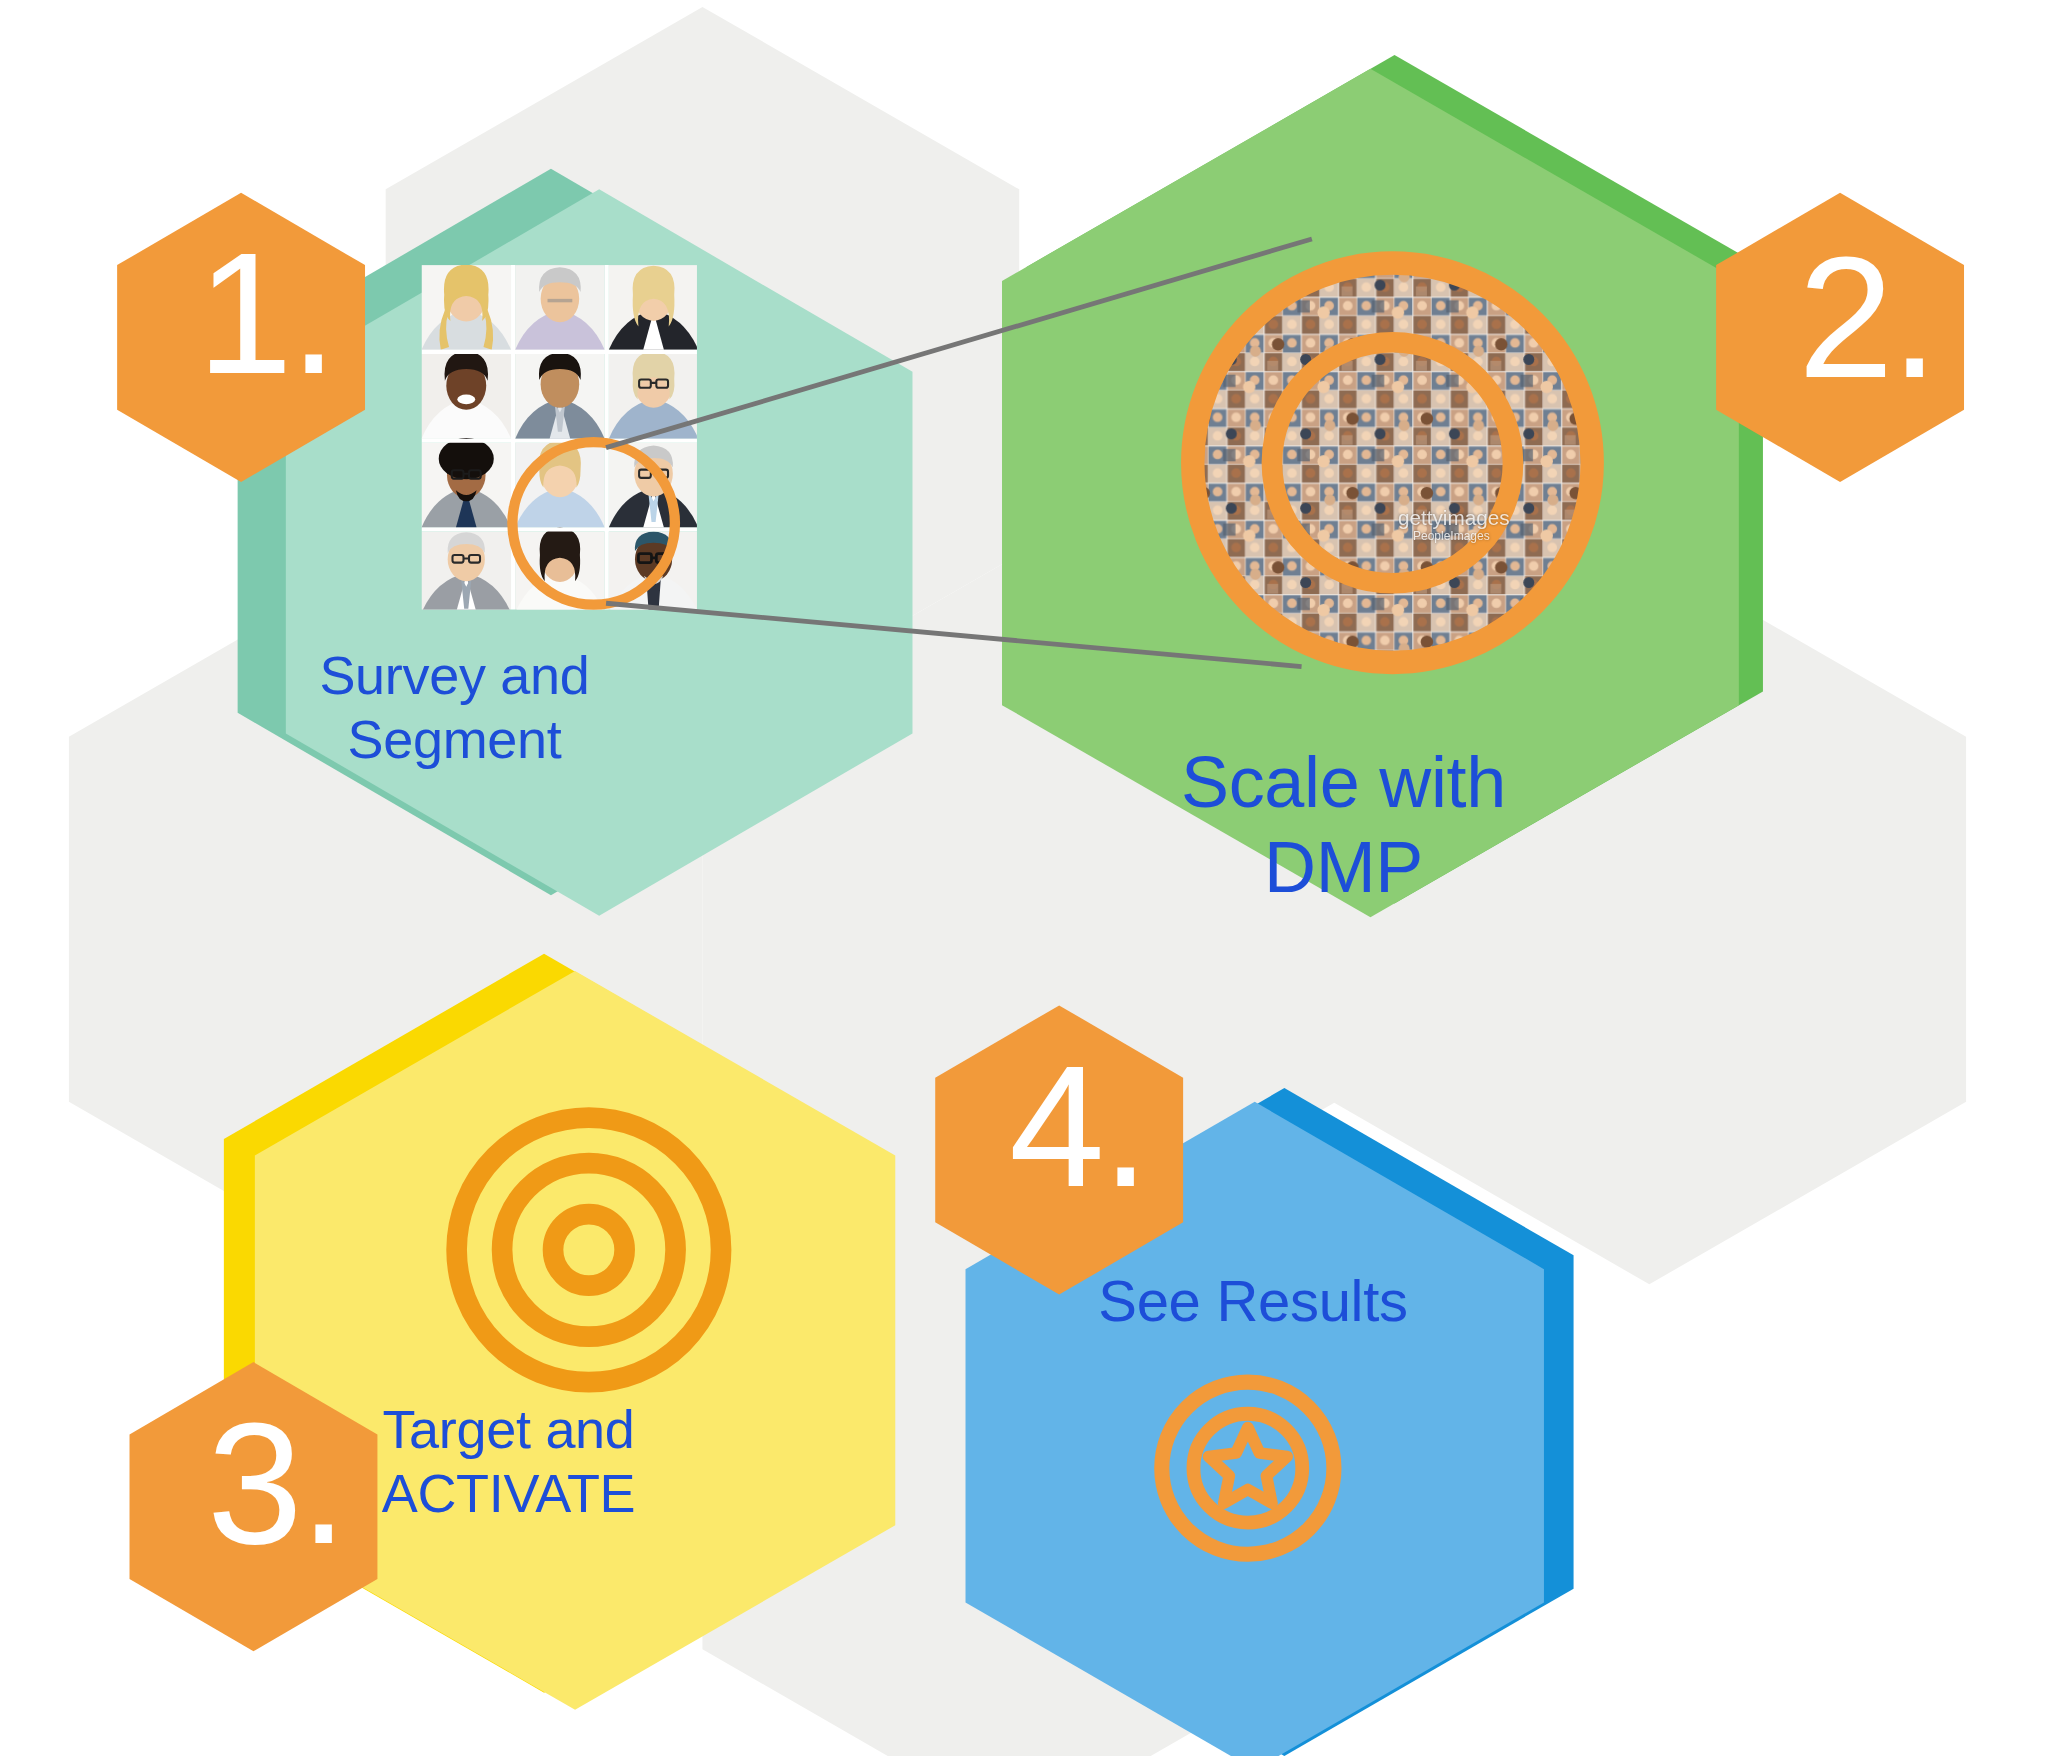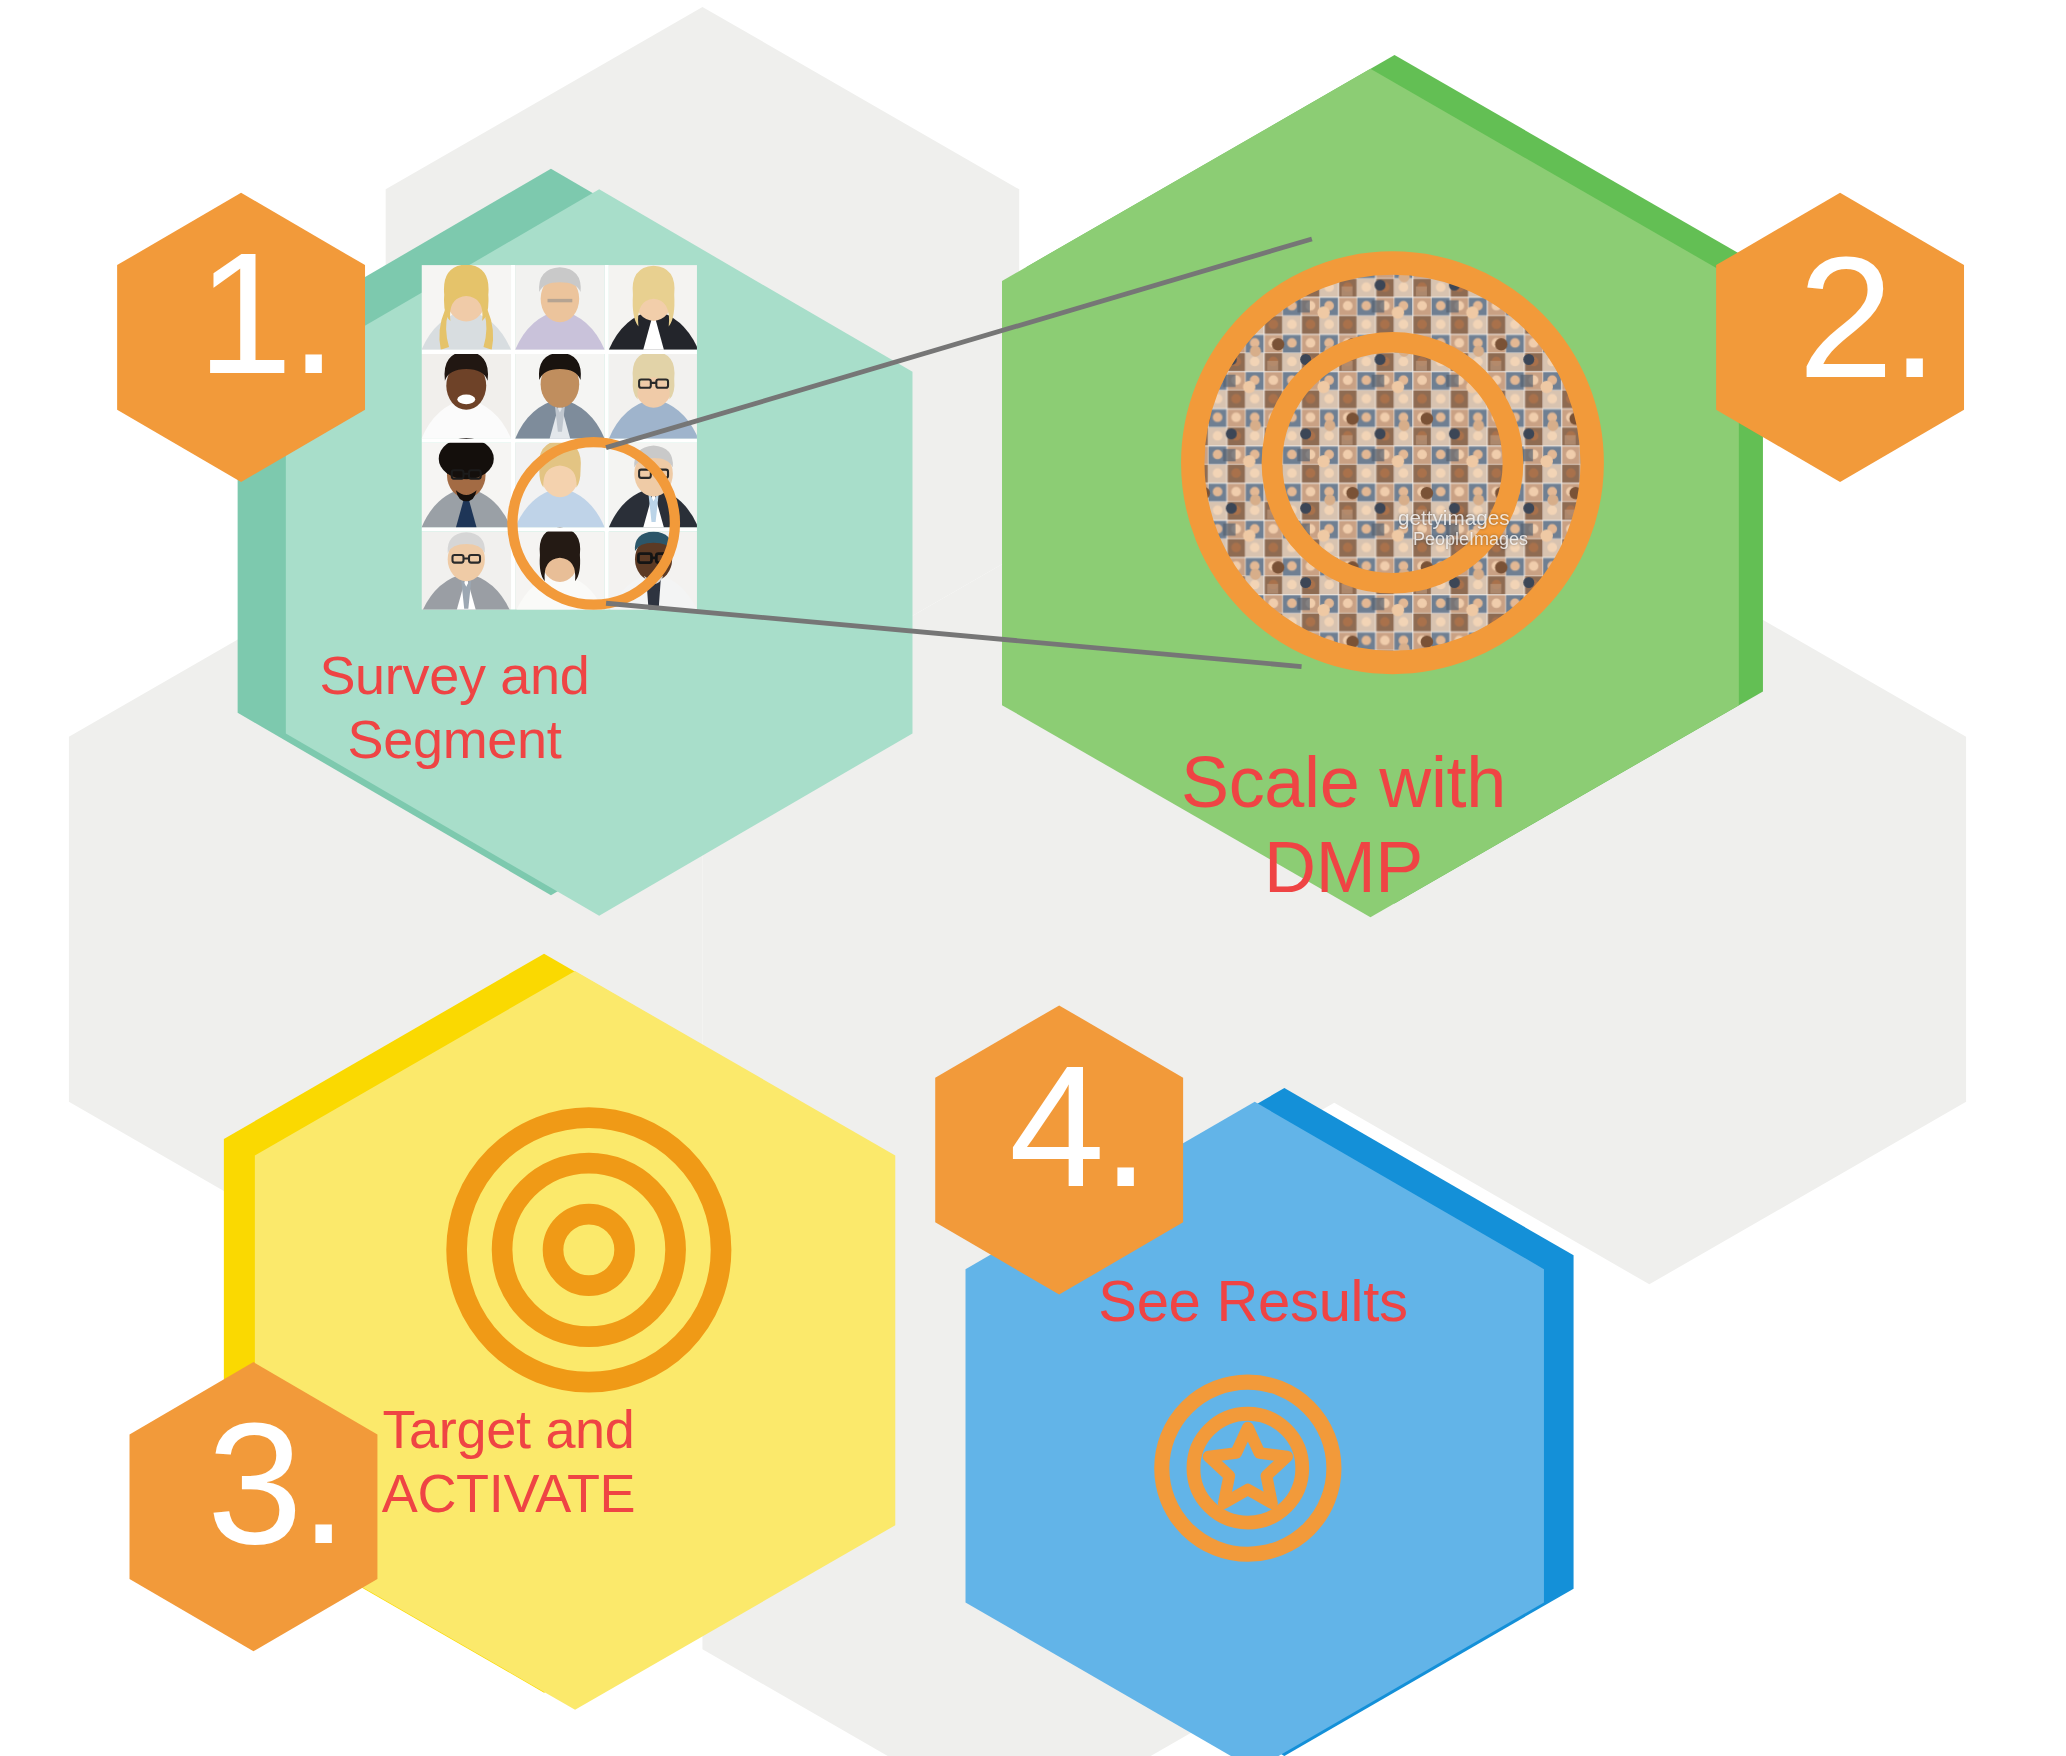--- a/index.html
+++ b/index.html
@@ -7,21 +7,21 @@
     font-family:"Liberation Sans", sans-serif;
     width:2066px;height:1756px;overflow:hidden;
   }
   #stage{position:relative;width:2066px;height:1756px;background:#ffffff;}
   #stage svg.layer{position:absolute;left:0;top:0;width:2066px;height:1756px;}
 
   
   .hexlabel{
     position:absolute;
     text-align:center;
-    color:#ef4444;
+    color:#1d4ed8;
     font-family:"Liberation Sans", sans-serif;
     font-weight:400;
     line-height:1.18;
     letter-spacing:-0.3px;
     white-space:pre-line;
     pointer-events:none;
   }
   #label-1{left:227px;top:644px;width:455px;font-size:54px;}
   #label-2{left:1116px;top:740px;width:455px;font-size:72px;}
   #label-3{left:281px;top:1398px;width:455px;font-size:54px;}
@@ -46,21 +46,21 @@
   .gettymark{
     position:absolute;
     color:rgba(255,255,255,0.80);
     font-size:20.7px;
     font-family:"Liberation Sans", sans-serif;
     letter-spacing:0px;
     pointer-events:none;
     text-shadow:0 0 2.8px rgba(0,0,0,.45);
   }
   #getty-1{left:1398px;top:506px;}
-  #getty-2{left:1413px;top:529px;font-size:18px;}
+  #getty-2{left:1413px;top:529px;font-size:12px;}
 </style>
 </head>
 <body>
 
 <div id="stage">
 
   <svg class="layer" viewBox="0 0 3000 2550">
     <g fill="#EFEFED">
       <polygon points="1020,10 1480,275 1480,805 1020,1070 560,805 560,275"></polygon>
       <polygon points="560,805 1020,1070 1020,1600 560,1865 100,1600 100,1070"></polygon>

